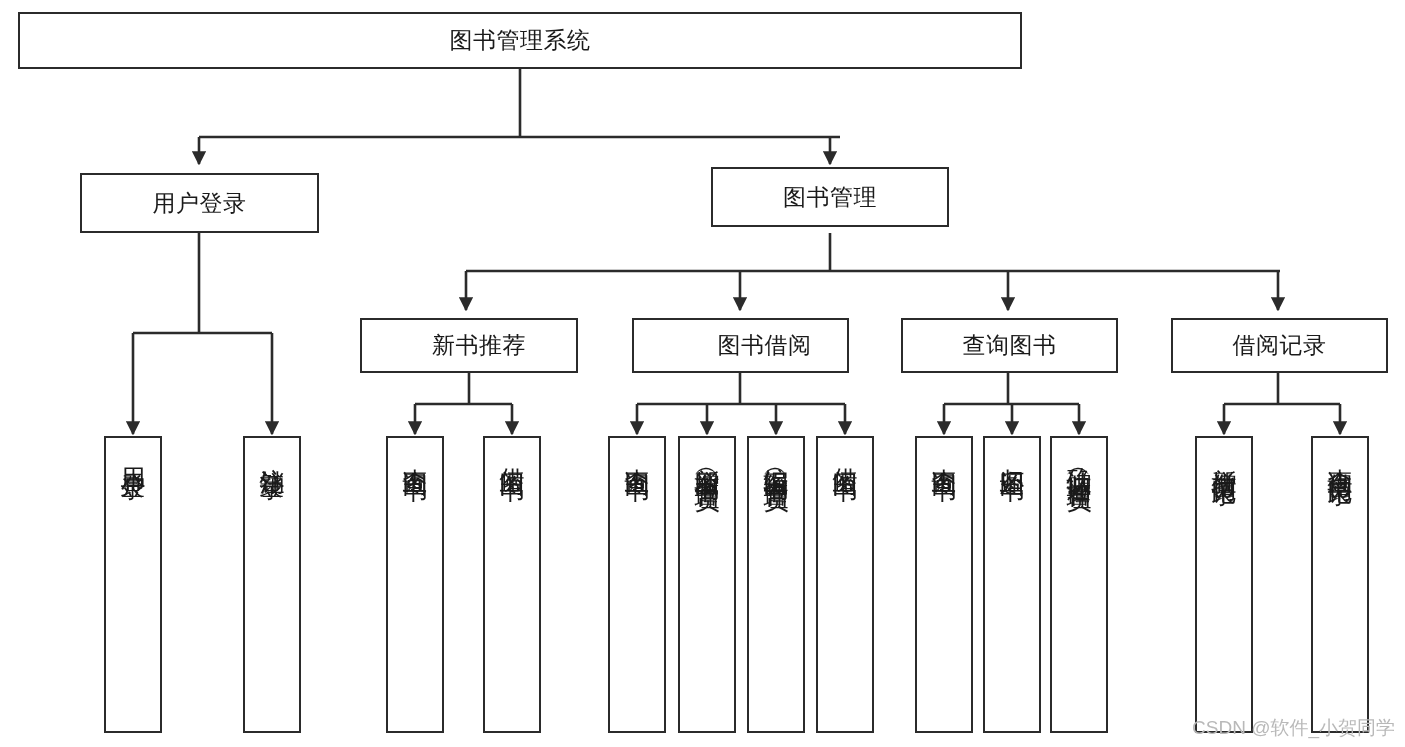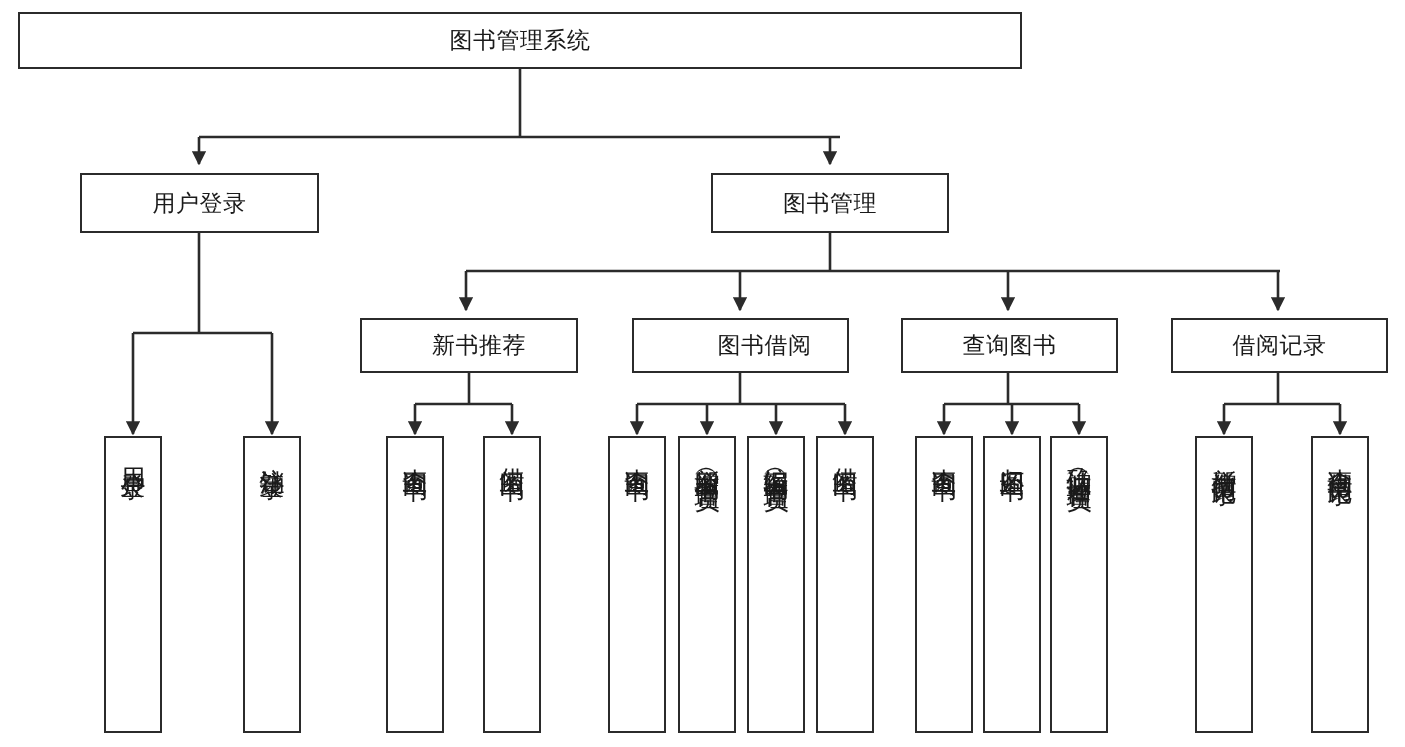--- a/index.html
+++ b/index.html
@@ -123,21 +123,21 @@
   </svg>
 
   <div class="node horiz" style="left:18px; top:12px; width:1004px; height:57px;">
     <span class="lbl">图书管理系统</span>
   </div>
 
   <div class="node horiz" style="left:80px; top:173px; width:239px; height:60px;">
     <span class="lbl">用户登录</span>
   </div>
 
-  <div class="node horiz" style="left:711px; top:173px; width:238px; height:60px;">
+  <div class="node horiz" style="left:711px; top:167px; width:238px; height:60px;">
     <span class="lbl">图书管理</span>
   </div>
 
   <div class="node horiz" style="left:360px; top:318px; width:218px; height:55px;padding-left:20px;">
     <span class="lbl">新书推荐</span>
   </div>
 
   <div class="node horiz" style="left:632px; top:318px; width:217px; height:55px;padding-left:48px;">
     <span class="lbl">图书借阅</span>
   </div>
@@ -195,14 +195,15 @@
   </div>
 
   <div class="node vert" style="left:1195px; top:436px; width:58px; height:297px;">
     <span class="lbl">新增借阅记录</span>
   </div>
 
   <div class="node vert" style="left:1311px; top:436px; width:58px; height:297px;">
     <span class="lbl">查询借阅记录</span>
   </div>
 
+  <div class="watermark">CSDN @软件_小贺同学</div>
 
 </div>
 
 </body></html>

